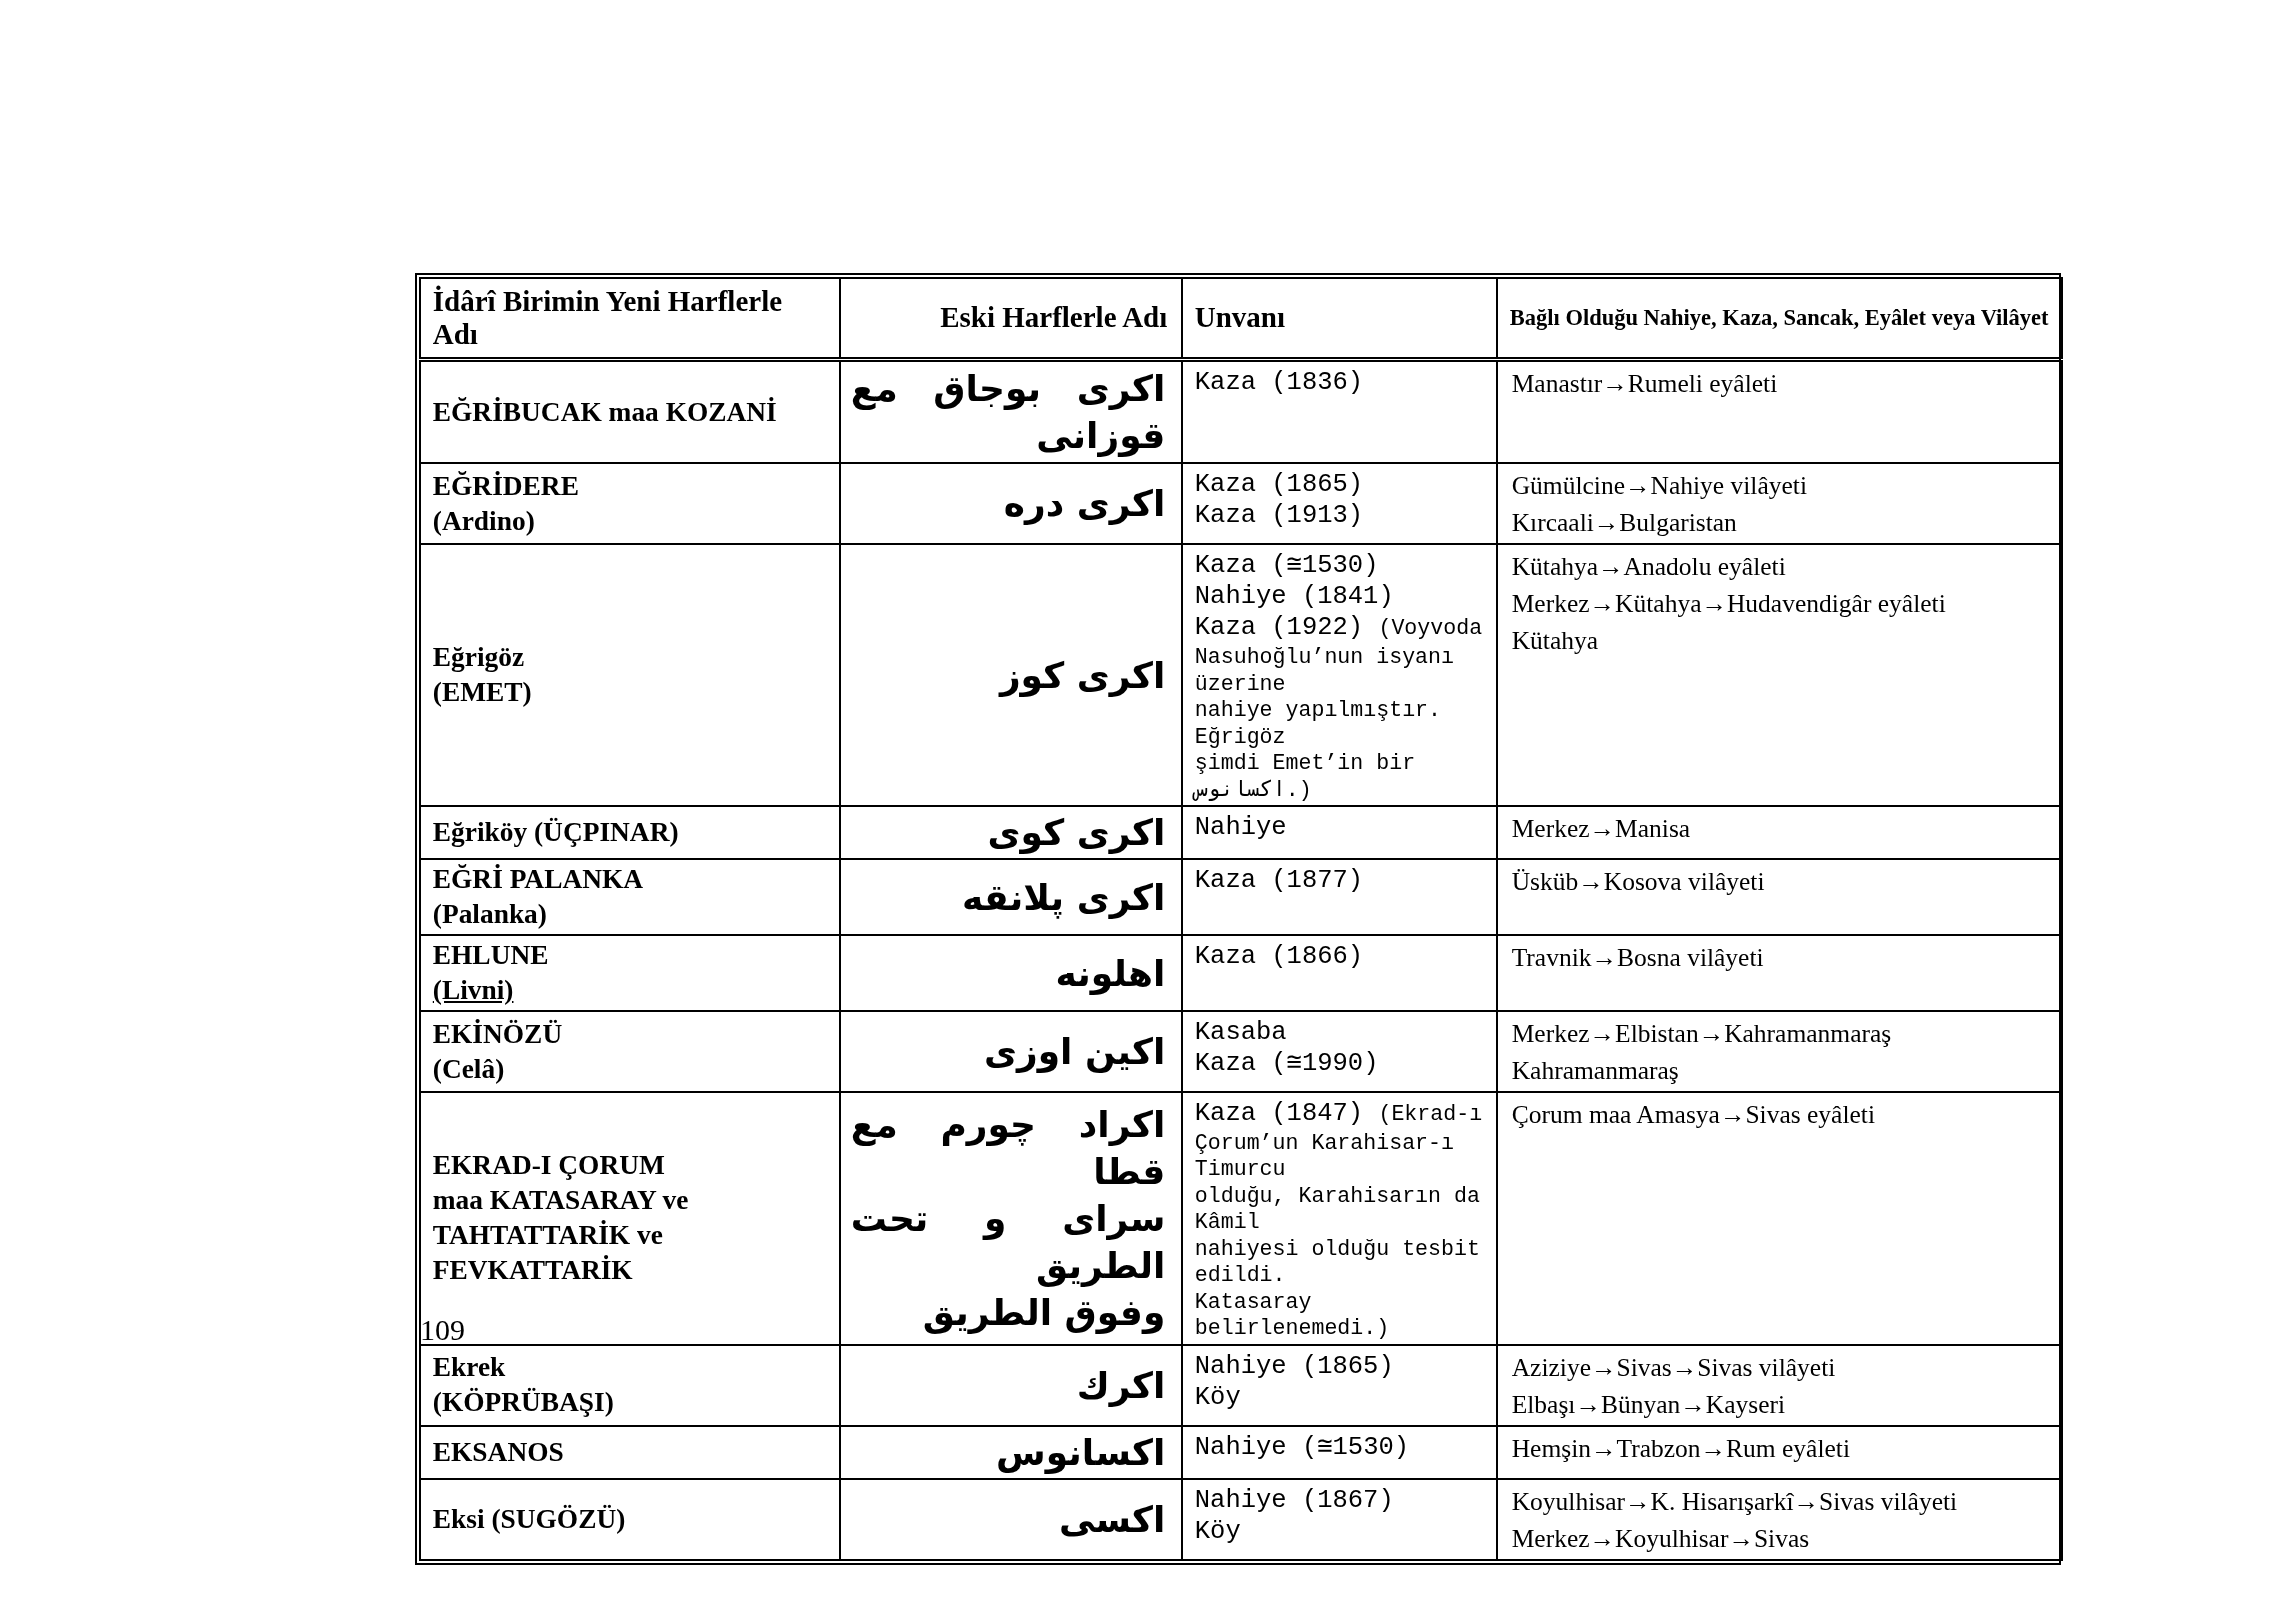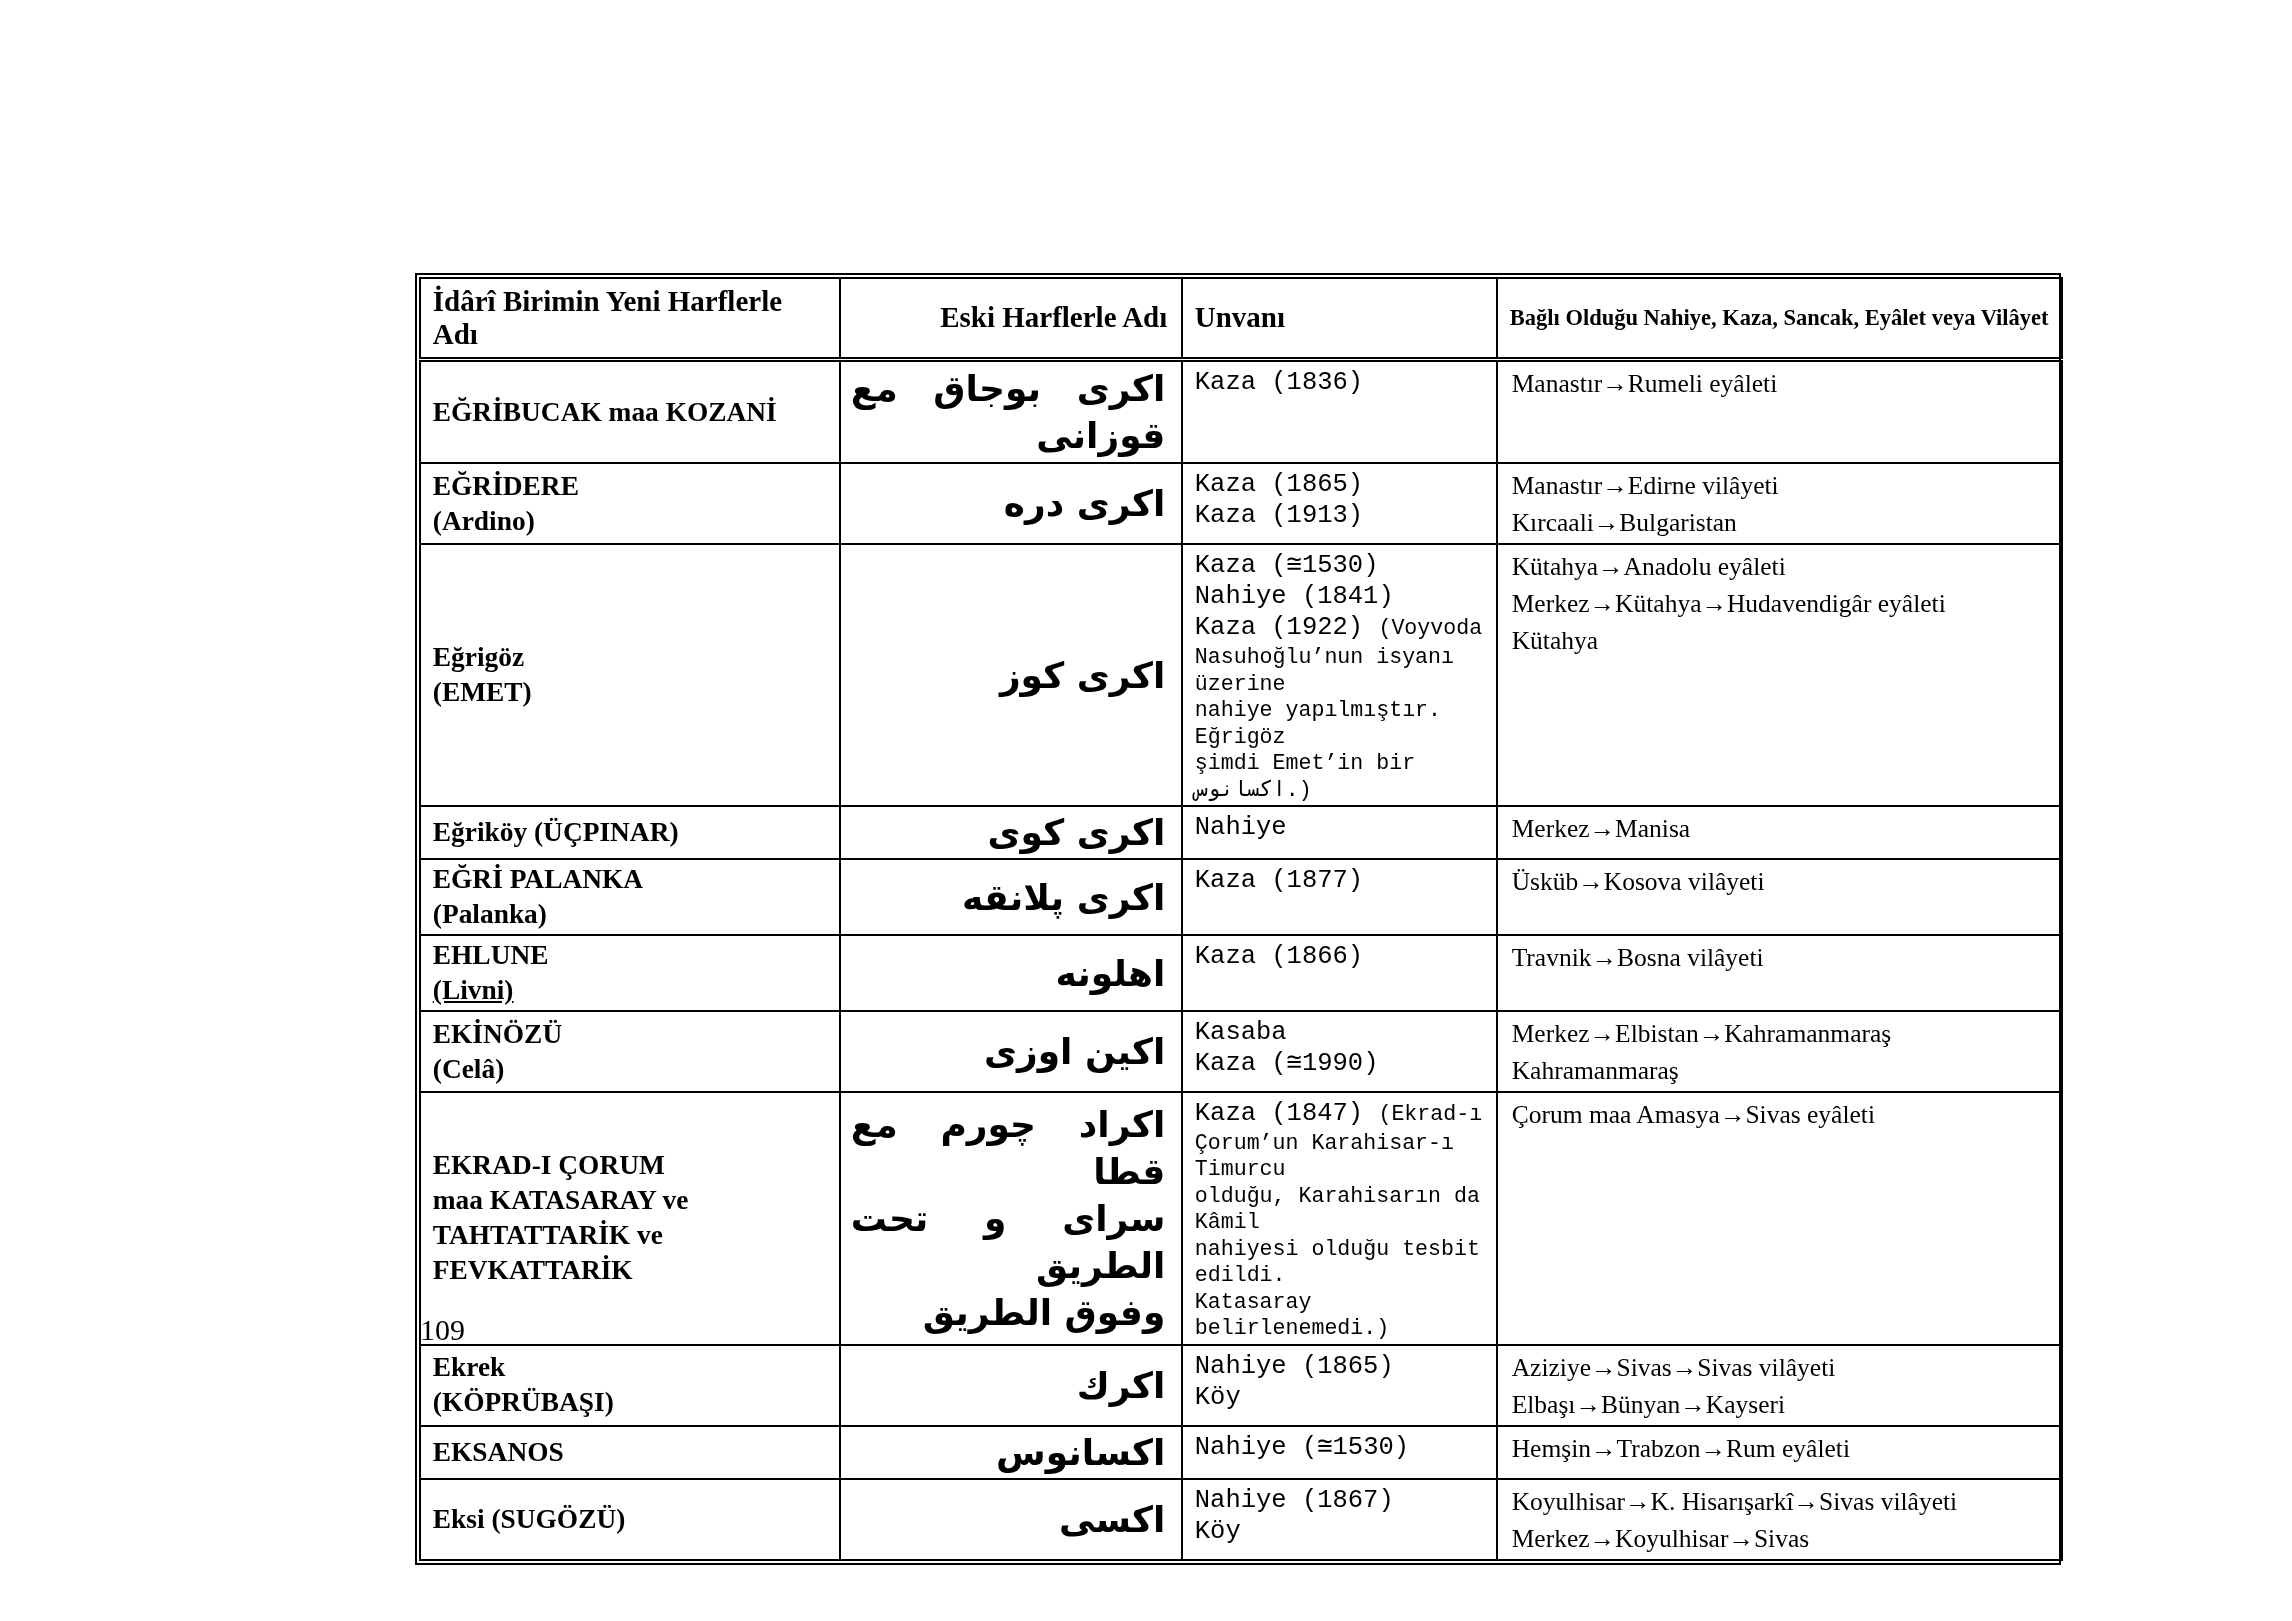--- a/index.html
+++ b/index.html
@@ -94,21 +94,21 @@
             <div>(Ardino)</div>
           </td>
           <td class="c2">
             <div>اكرى دره</div>
           </td>
           <td class="c3">
             <div>Kaza (1865)</div>
             <div>Kaza (1913)</div>
           </td>
           <td class="c4">
-            <div>Manastır→Edirne vilâyeti</div>
+            <div>Gümülcine→Nahiye vilâyeti</div>
             <div>Kırcaali→Bulgaristan</div>
           </td>
         </tr>
 
         <tr style="height:159px">
           <td class="c1">
             <div>Eğrigöz</div>
             <div>(EMET)</div>
           </td>
           <td class="c2">

